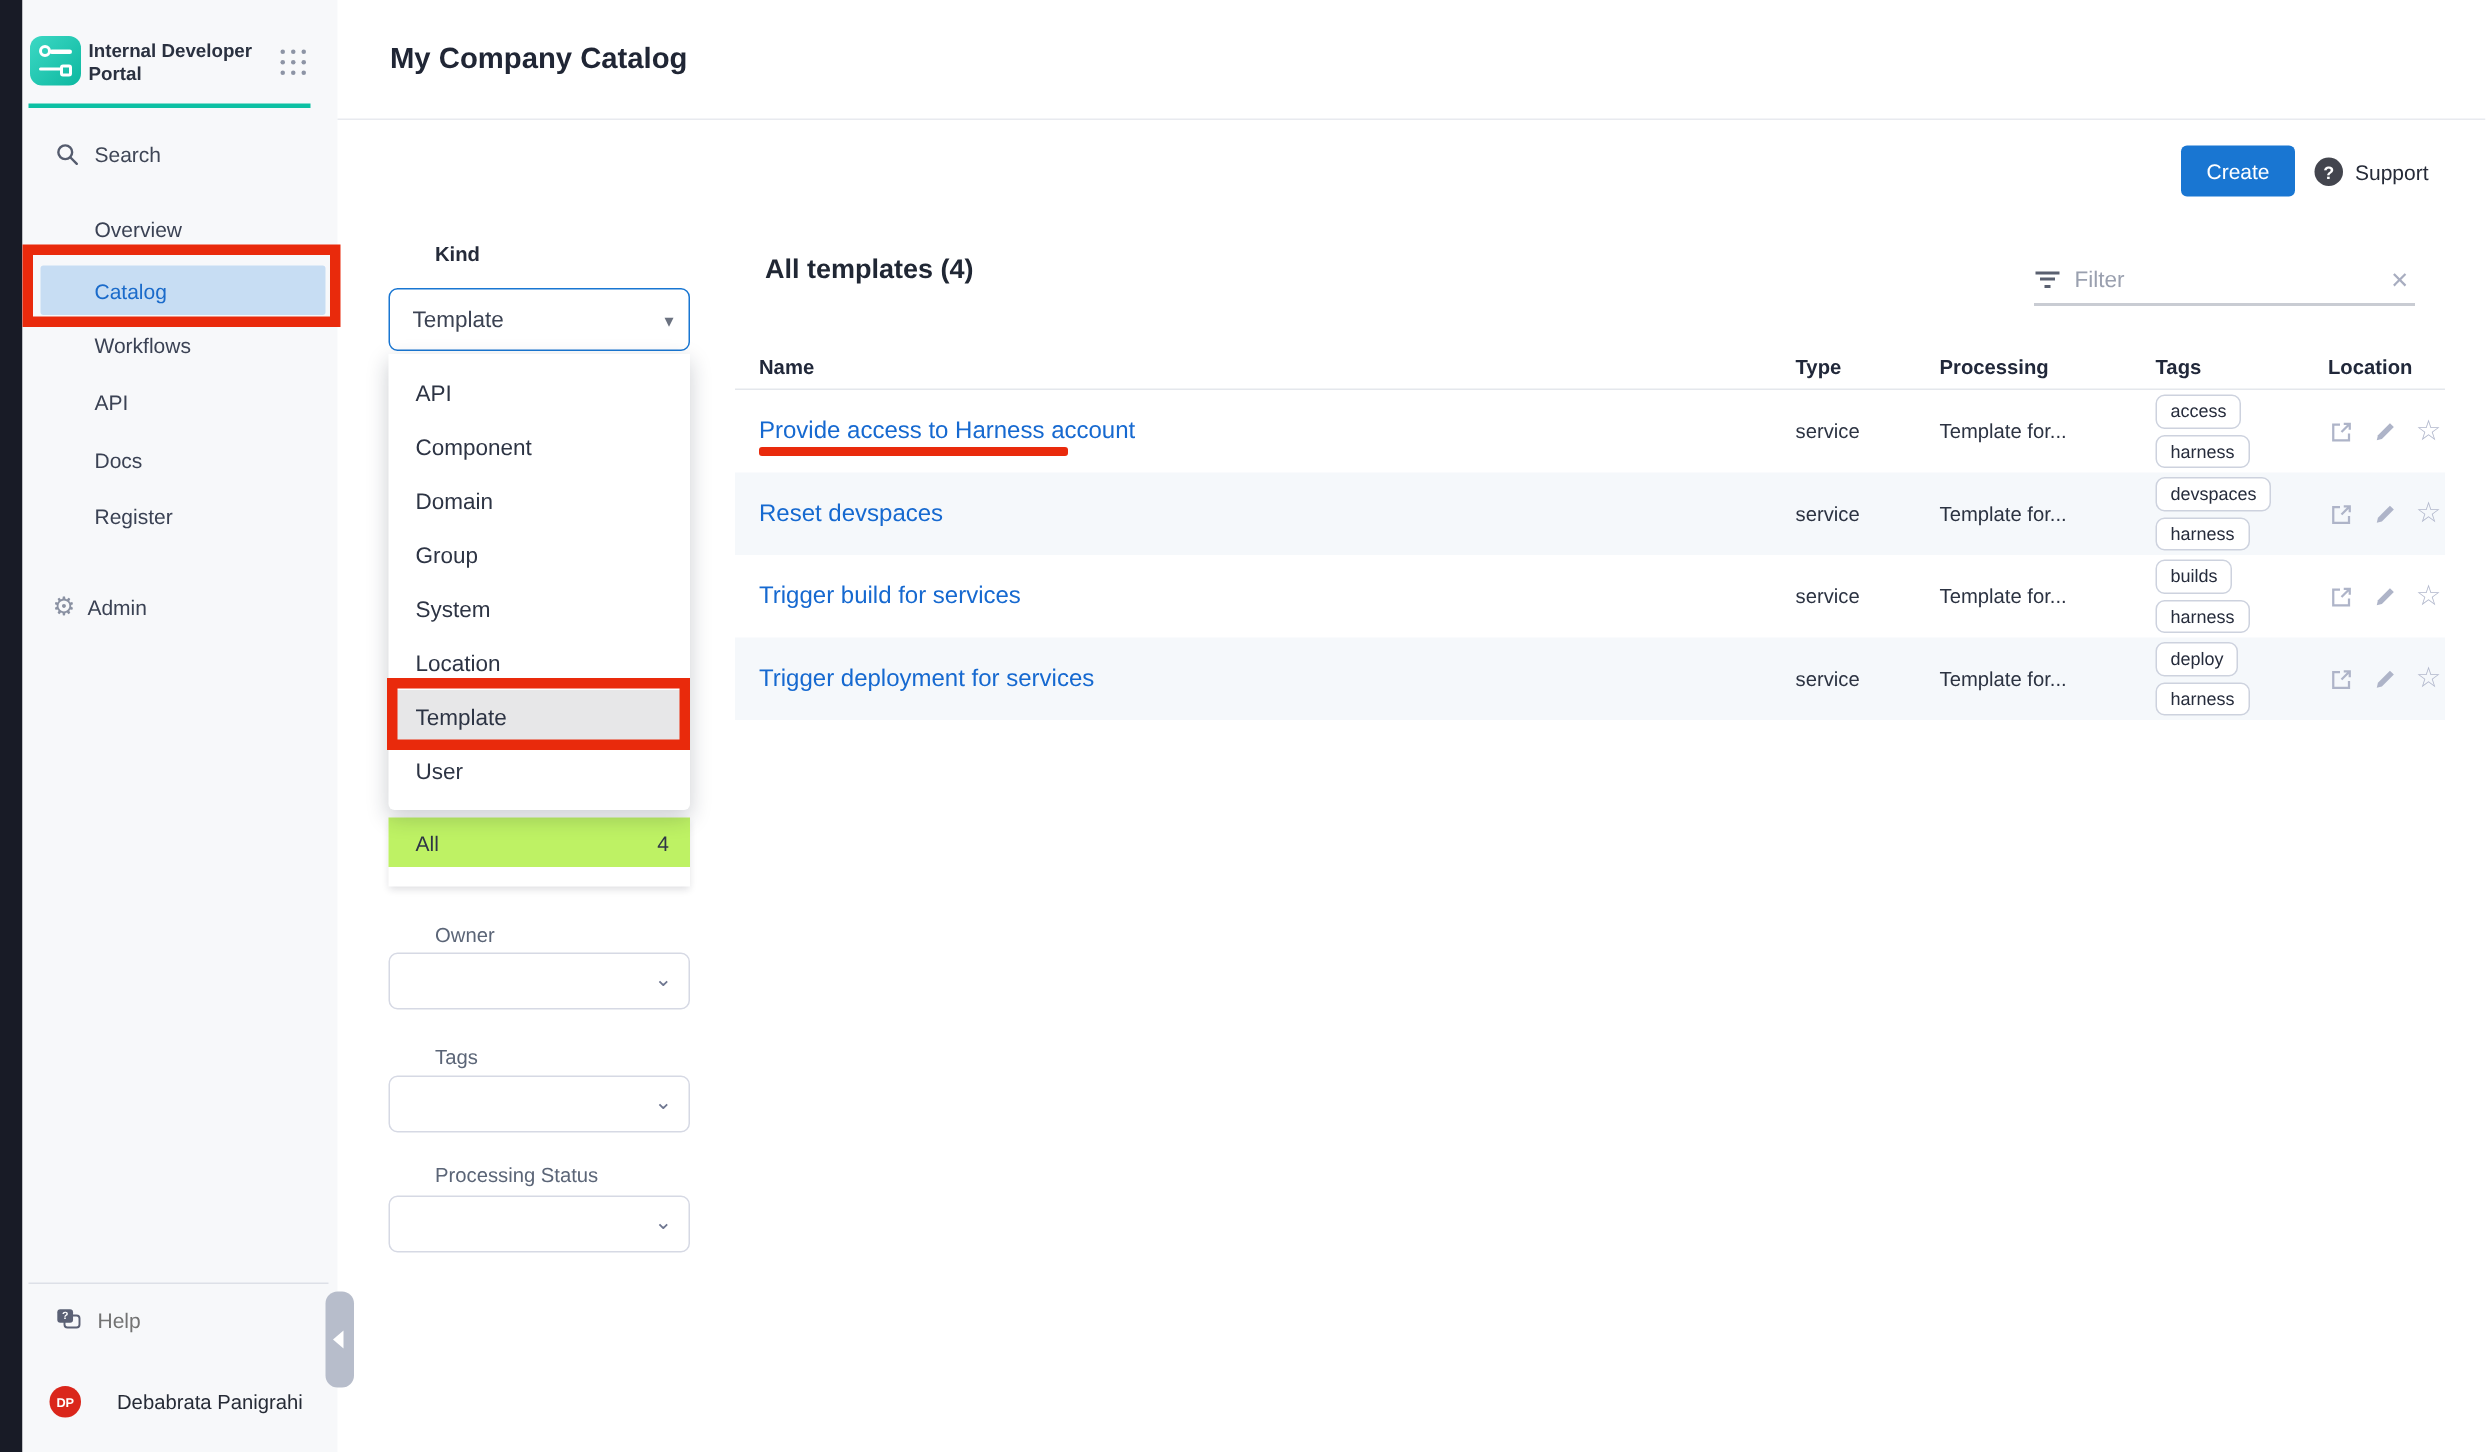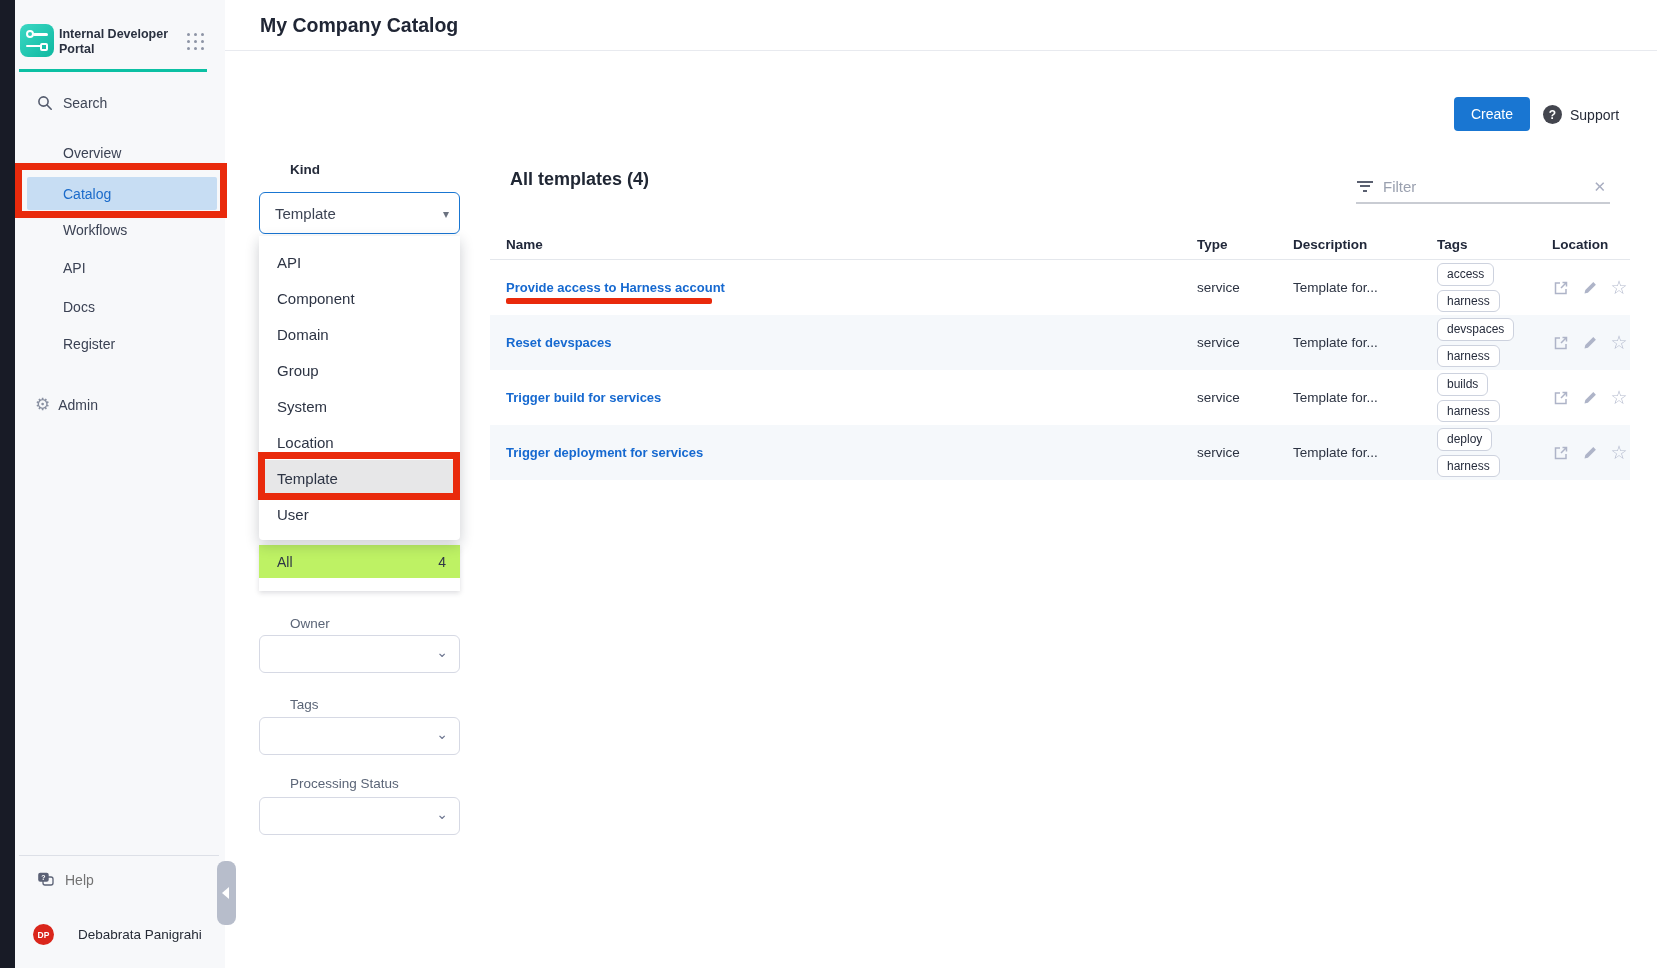--- a/index.html
+++ b/index.html
@@ -46,21 +46,21 @@
   .avatar { width:21px; height:21px; border-radius:50%; background:#da261b; color:#fff;
             font-size:8.5px; font-weight:700; display:flex; align-items:center; justify-content:center; }
   .user-name { font-size:13.5px; color:#262b36; }
   .collapse-tab { position:absolute; left:217px; top:861px; width:19px; height:64px; background:#b7bdcb;
                   border-radius:8px; z-index:6; cursor:pointer; }
   .collapse-tab::after { content:""; position:absolute; left:5px; top:26px; border-top:6px solid transparent;
                   border-bottom:6px solid transparent; border-right:7px solid #ffffff; }
 
   
   .main { position:absolute; left:225px; top:0; width:1432px; height:968px; background:#fff; }
-  .page-header { position:absolute; left:0; top:0; width:100%; height:51px; border-bottom:1px solid #e8eaef;
+  .page-header { position:absolute; left:0; top:0; width:100%; height:80px; border-bottom:1px solid #e8eaef;
                  display:flex; align-items:center; }
   .page-title { margin-left:35px; font-size:19.5px; font-weight:700; color:#202635; }
 
   .create-btn { position:absolute; left:1229px; top:97px; width:76px; height:34px; background:#1976d2;
                 color:#fff; font-size:14px; border:none; border-radius:4px; cursor:pointer;
                 font-family:"Liberation Sans", sans-serif; }
   .support { position:absolute; left:1318px; top:105px; display:flex; align-items:center; gap:8px; cursor:pointer; }
   .support-circle { width:19px; height:19px; border-radius:50%; background:#43454e; color:#fff;
                     font-size:12px; font-weight:700; display:flex; align-items:center; justify-content:center; }
   .support-label { font-size:14px; color:#262b38; }
@@ -98,21 +98,21 @@
   .filter-input { border:none; outline:none; flex:1; font-size:15px; color:#3c4353; background:transparent;
                   font-family:"Liberation Sans", sans-serif; }
   .filter-input::placeholder { color:#9aa0af; }
   .filter-clear { color:#a8adc0; font-size:15px; cursor:pointer; padding:0 4px; }
 
   .tbl { position:absolute; left:265px; top:230px; width:1140px; }
   .trow { display:grid; grid-template-columns:691px 96px 144px 115px auto; padding-left:16px; align-items:center; }
   .thead { height:30px; border-bottom:1px solid #e4e7ec; font-size:13.5px; font-weight:700; color:#21283a; }
   .tdata { height:55px; font-size:13.5px; color:#2c3342; }
   .tdata:nth-child(odd) { background:#f5f8fb; }
-  .row-link { color:#1669d0; font-weight:700; font-size:13px; text-decoration:none; cursor:pointer;text-align:center; }
+  .row-link { color:#1669d0; font-weight:400; font-size:16px; text-decoration:none; cursor:pointer;text-align:center; }
   .tags-cell { display:flex; flex-direction:column; align-items:flex-start; gap:4px; }
   .chip { border:1px solid #cdd2de; border-radius:6px; background:#fff; padding:2px 9px;
           font-size:12px; color:#262c3c; line-height:1.4; }
   .actions-cell { display:flex; align-items:center; gap:11px; }
   .act-ic { width:18px; height:18px; display:flex; align-items:center; justify-content:center; cursor:pointer; }
   .star { font-size:19px; color:#b3b9cd; line-height:1; }
 
   
   .ann { position:absolute; z-index:60; pointer-events:none; }
   .ann-box { border:7px solid #e92a0c; }
@@ -245,21 +245,21 @@
         <i></i>
       </span>
     <input class="filter-input" placeholder="Filter" style="">
     <span class="filter-clear">✕</span>
   </div>
 
   <div class="tbl">
     <div class="trow thead">
       <div>Name</div>
       <div>Type</div>
-      <div>Description</div>
+      <div>Processing</div>
       <div>Tags</div>
       <div>Location</div>
     </div>
 
     <div class="trow tdata">
       <div><span class="row-link">Provide access to Harness account</span></div>
       <div>service</div>
       <div>Template for...</div>
       <div class="tags-cell">
         <span class="chip">access</span>

